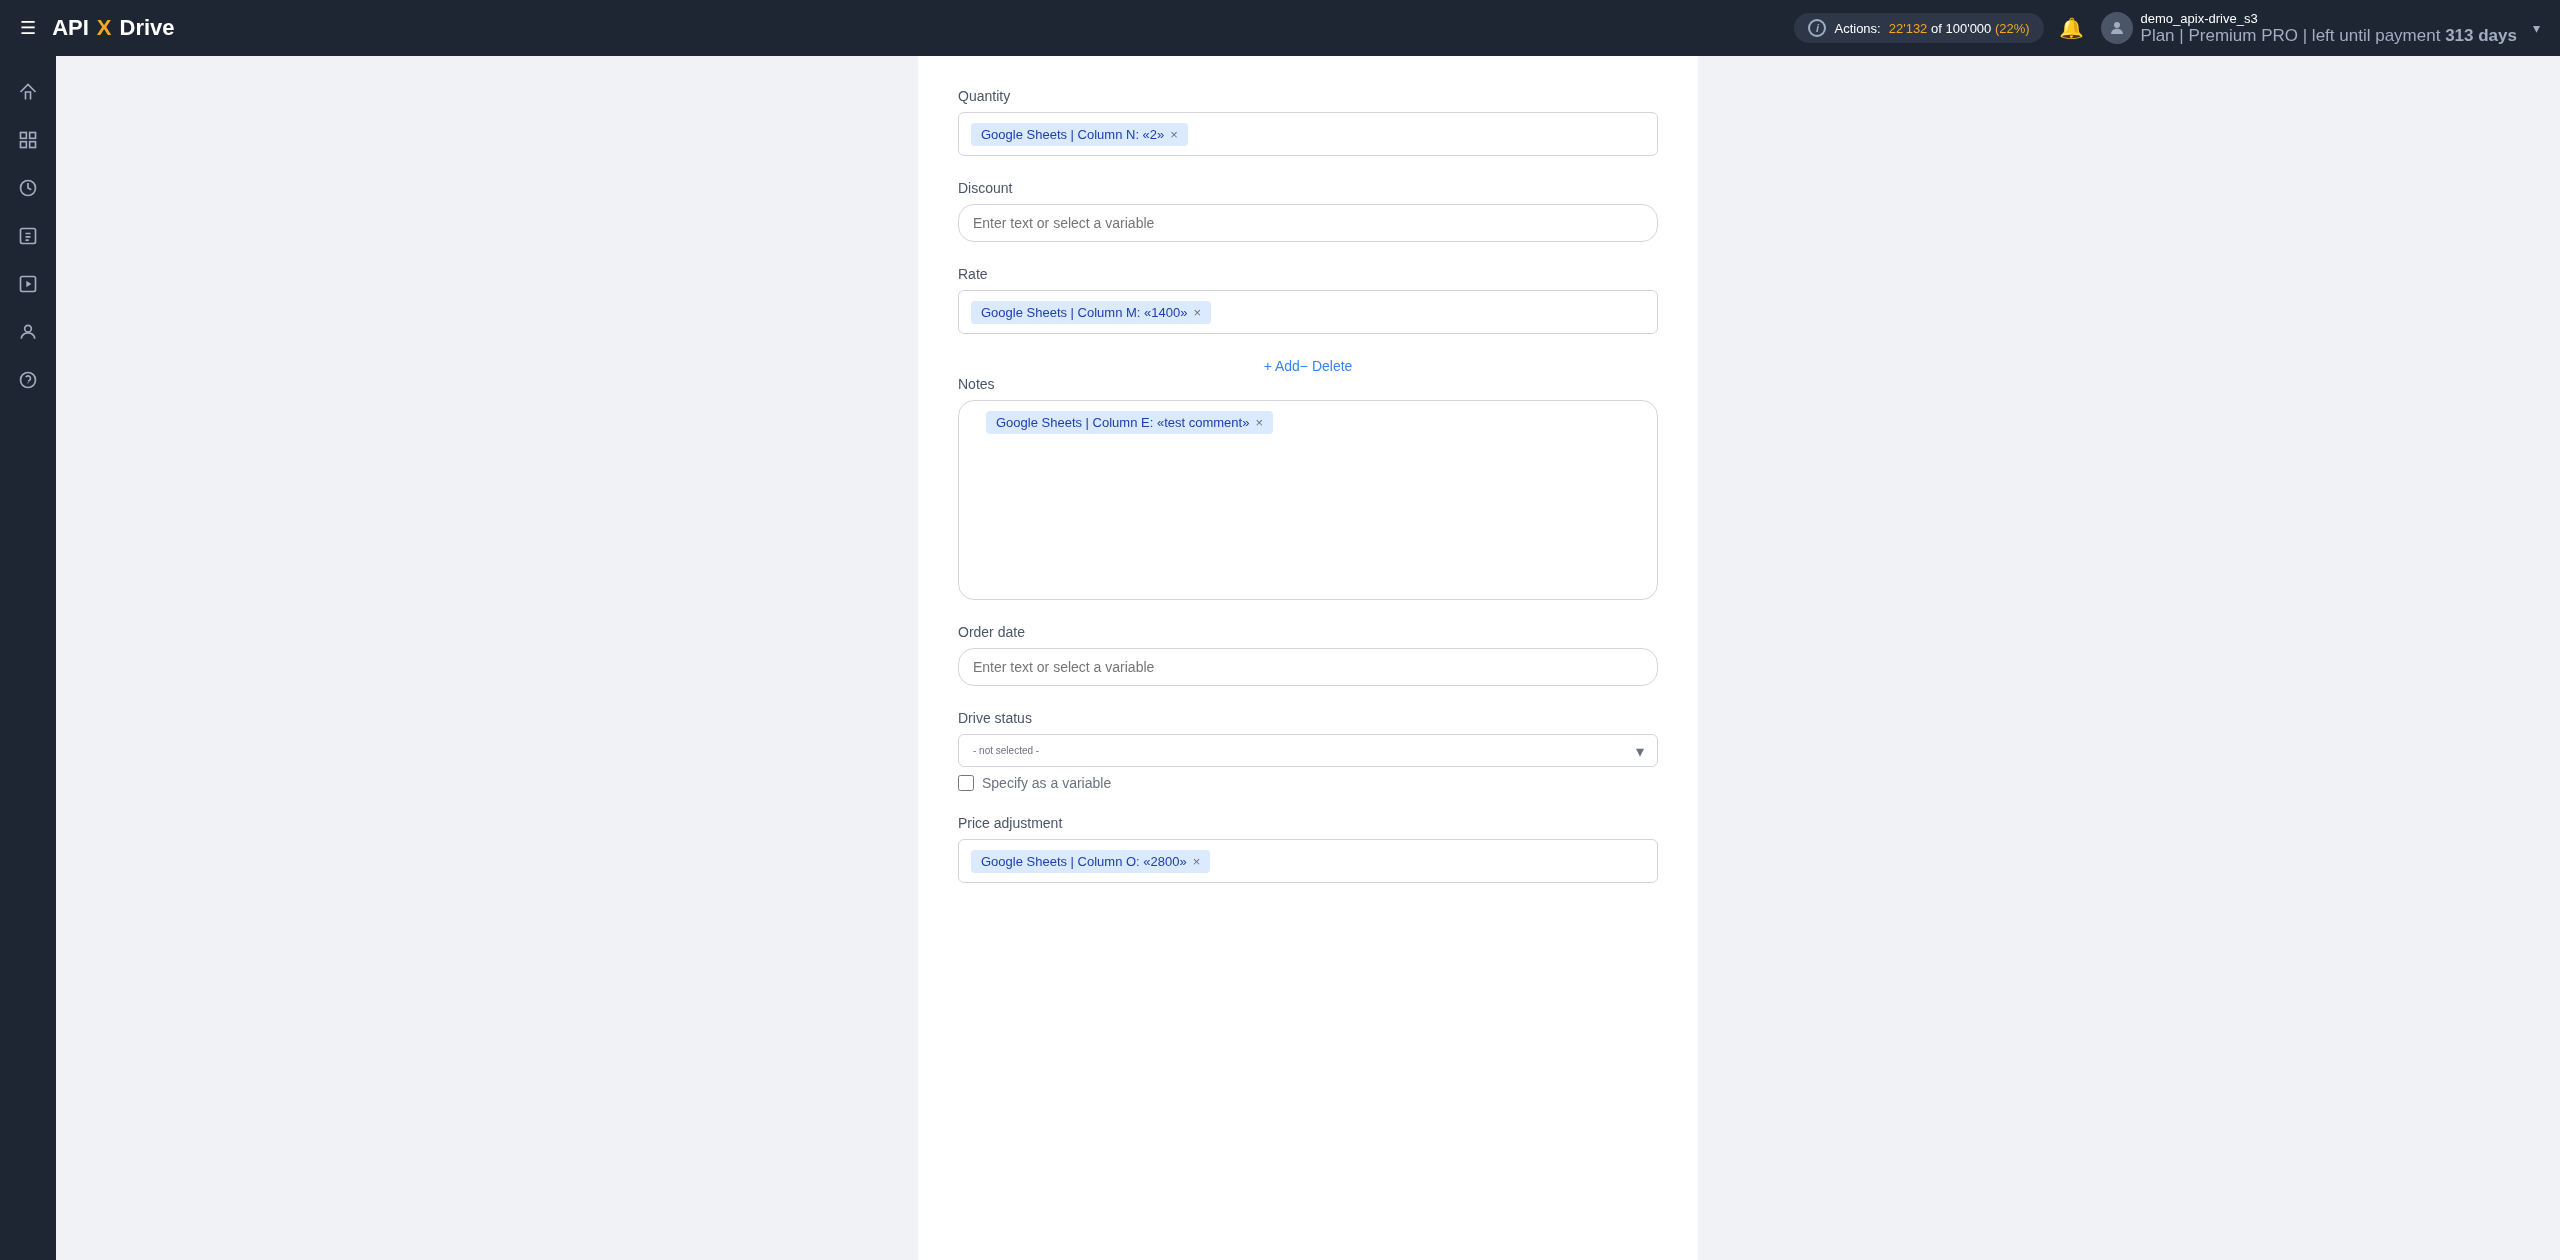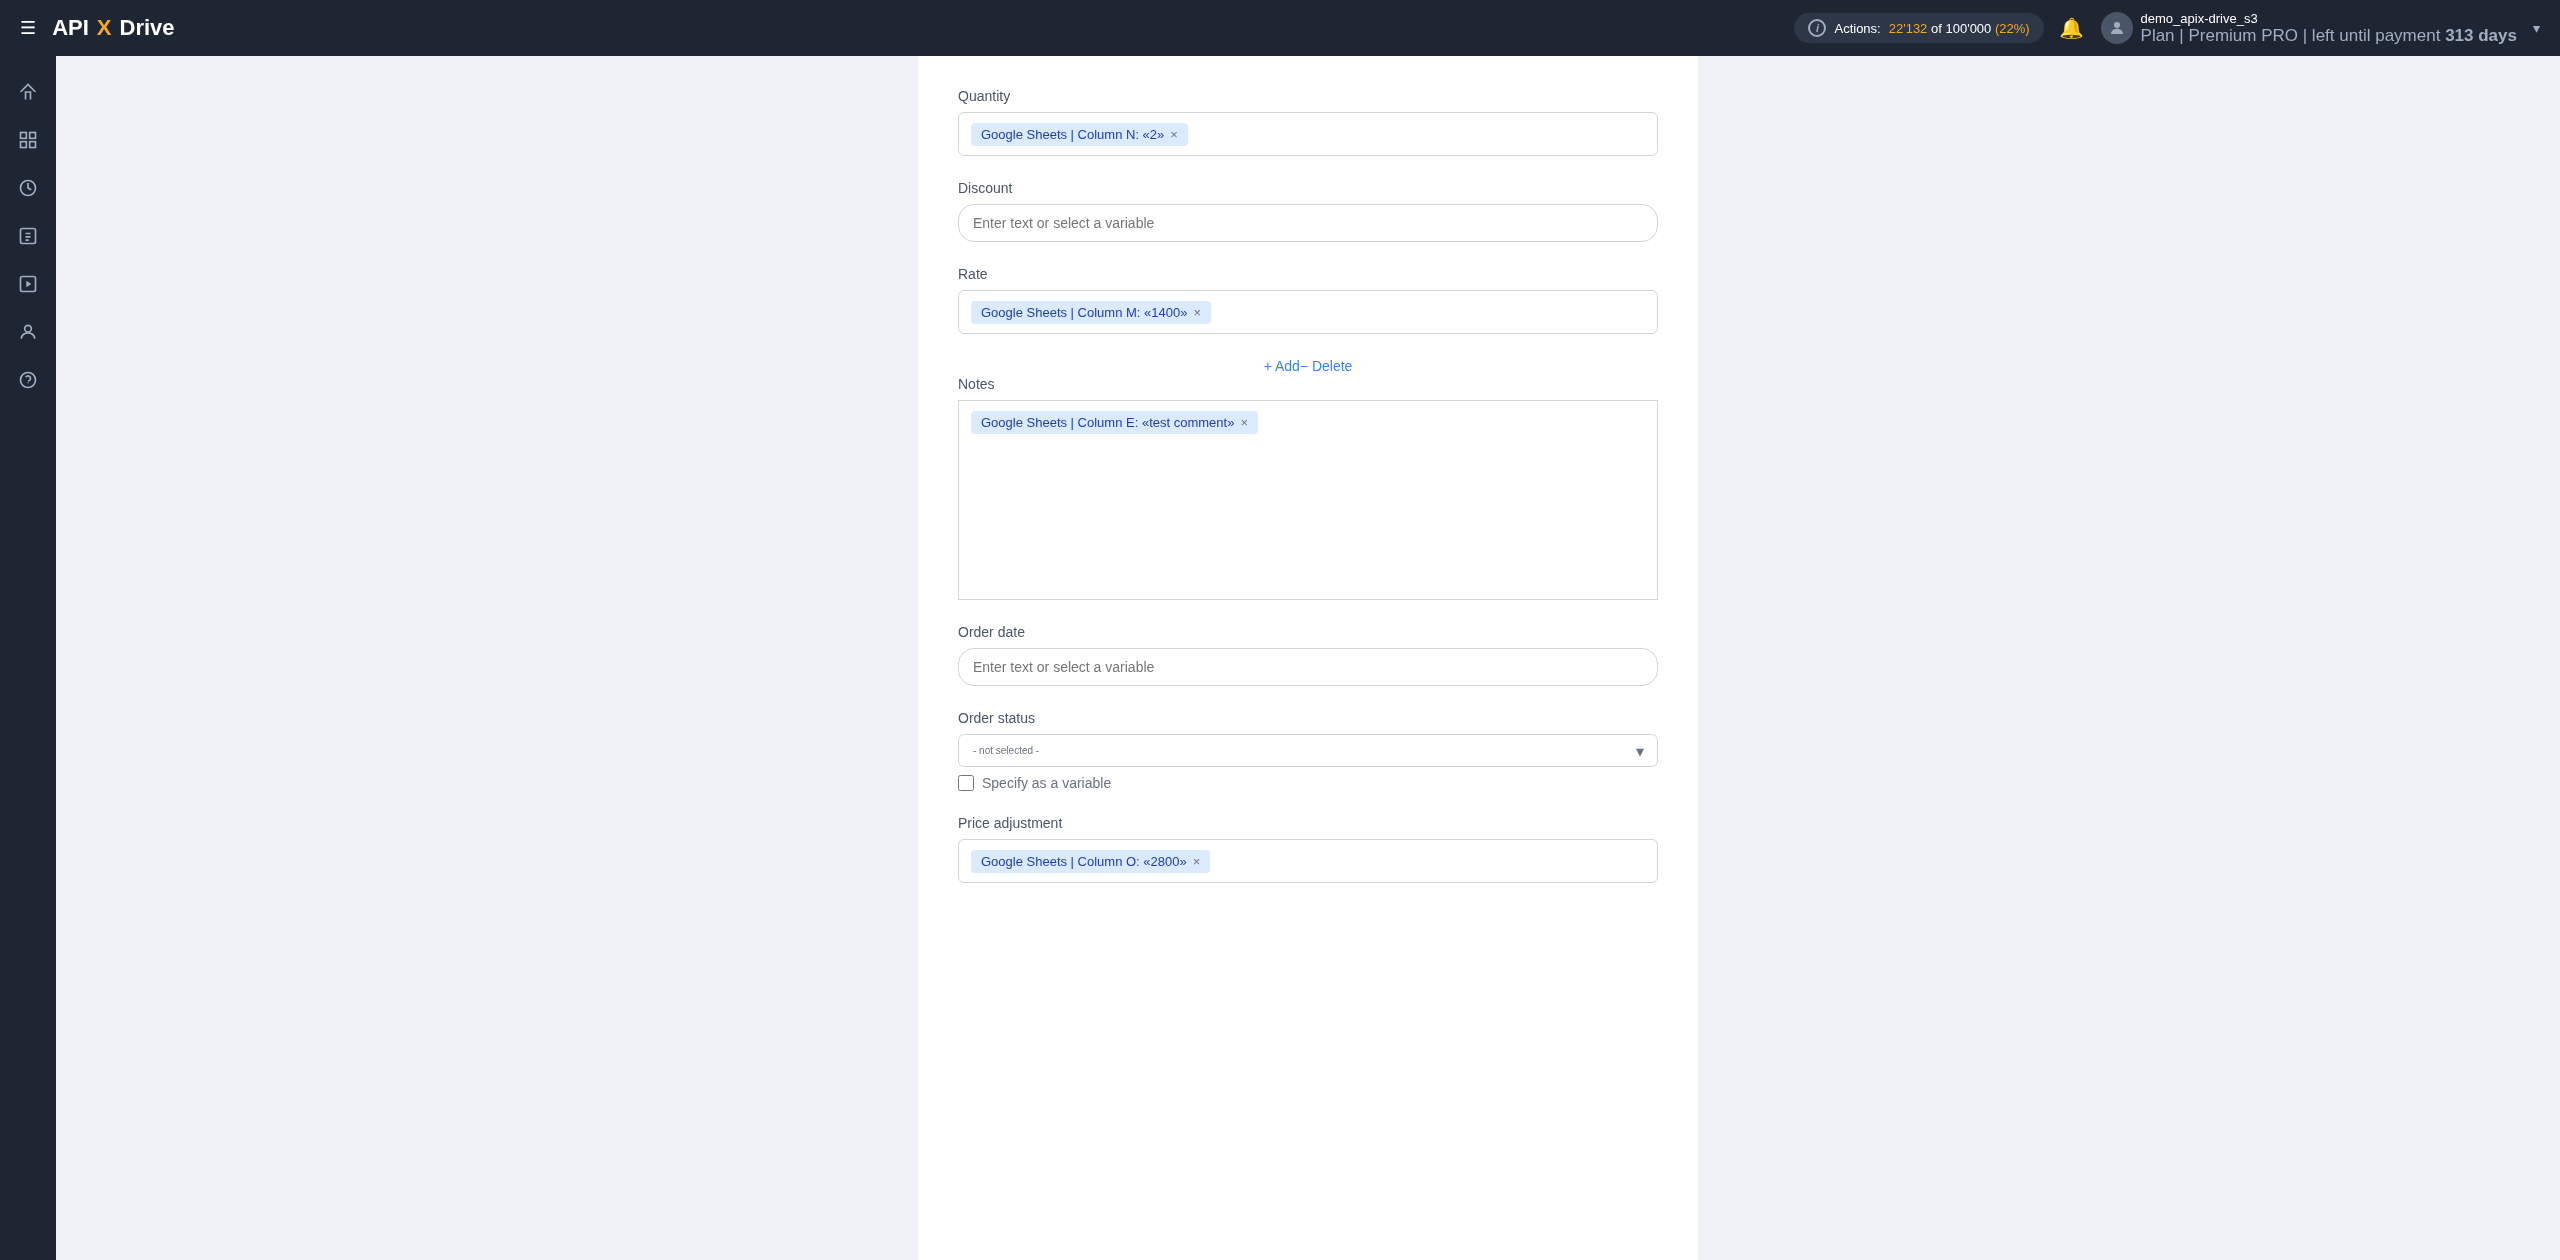--- a/index.html
+++ b/index.html
@@ -154,22 +154,22 @@
     .tag .tag-x {
       cursor: pointer;
       color: #6b7280;
       font-size: 13px;
       line-height: 1;
     }
 
     .textarea-tags-container {
       width: 100%;
       border: 1px solid #d1d5db;
-      border-radius: 0;
-      padding: 10px 12px;
+      border-radius: 16px;
+      padding: 10px 27px;
       background: white;
       display: flex;
       flex-wrap: wrap;
       gap: 6px;
       min-height: 200px;
       align-items: flex-start;
       align-content: flex-start;
     }
 
     .add-delete-row {
@@ -359,21 +359,21 @@
           </div>
         </div>
       </div>
 
       <div class="field-group">
         <div class="field-label">Order date</div>
         <input class="field-input" type="text" placeholder="Enter text or select a variable" style="">
       </div>
 
       <div class="field-group">
-        <div class="field-label">Order status</div>
+        <div class="field-label">Drive status</div>
         <div class="select-wrapper">
           <select>
             <option selected="">- not selected -</option>
             <option>New</option>
             <option>In Progress</option>
             <option>Completed</option>
             <option>Cancelled</option>
           </select>
           <span class="select-chevron">▾</span>
         </div>

